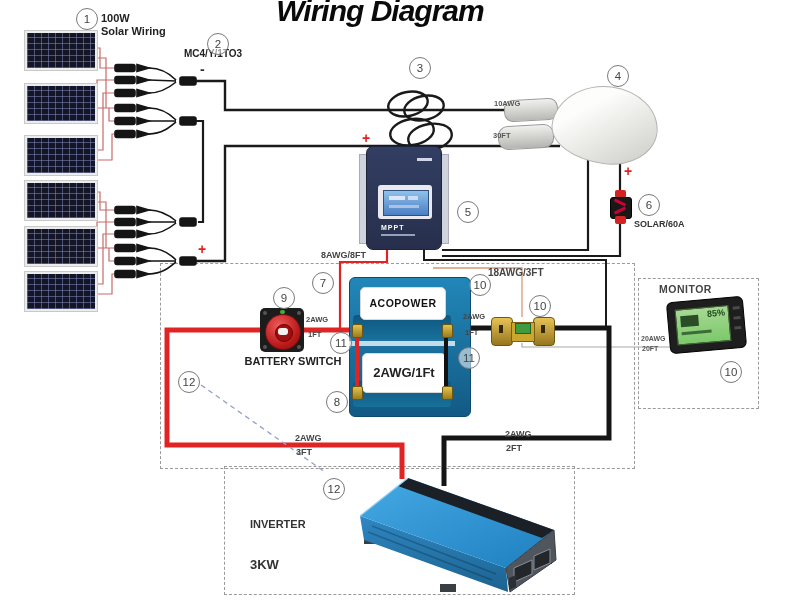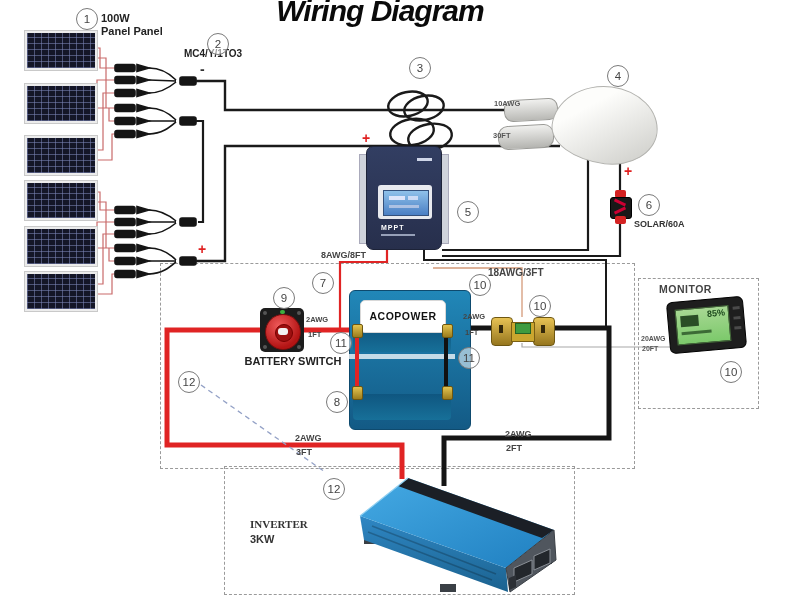--- a/index.html
+++ b/index.html
@@ -179,27 +179,30 @@
     <div style="position:absolute;right:3px;top:3px;width:4px;height:4px;background:#555;border-radius:50%;"></div>
     <div style="position:absolute;left:3px;bottom:3px;width:4px;height:4px;background:#555;border-radius:50%;"></div>
     <div style="position:absolute;right:3px;bottom:3px;width:4px;height:4px;background:#555;border-radius:50%;"></div>
     <div style="position:absolute;left:20px;top:2px;width:5px;height:4px;background:#3fae3f;border-radius:2px;"></div>
     <div style="position:absolute;left:5px;top:6px;width:34px;height:34px;border-radius:50%;background:radial-gradient(circle at 38% 32%,#ef5a5a,#b31414 70%);border:1px solid #7e0d0d;">
       <div style="position:absolute;left:9px;top:9px;width:16px;height:16px;border-radius:50%;background:#9c1010;border:1px solid #700;"></div>
       <div style="position:absolute;left:12px;top:13px;width:10px;height:7px;background:#f2f2f2;border-radius:3px;"></div>
     </div>
   </div>
 
-  <div class="dev" style="left:349px;top:290px;width:122px;height:140px;">
+  <div class="dev" style="left:349px;top:277px;width:122px;height:140px;">
     <div style="position:absolute;inset:0;background:linear-gradient(180deg,#2187b8,#135a85);border-radius:6px;border:1px solid #0e4a6e;"></div>
     <div style="position:absolute;left:4px;top:38px;width:98px;height:24px;background:linear-gradient(180deg,#0f5680,#177099);border-radius:4px;"></div>
     <div style="position:absolute;left:4px;top:104px;width:98px;height:26px;background:linear-gradient(180deg,#0f5680,#177099);border-radius:4px;"></div>
     <div style="position:absolute;left:0px;top:64px;width:106px;height:5px;background:rgba(255,255,255,.75);"></div>
     <div style="position:absolute;left:11px;top:10px;width:84px;height:31px;background:#fff;border-radius:5px;border:1px solid #d8d8d8;display:flex;align-items:center;justify-content:center;">
       <span class="lbl" style="position:static;font-size:10.5px;color:#111;letter-spacing:.5px;">ACOPOWER</span>
+    </div>
+    <div style="position:absolute;left:13px;top:76px;width:82px;height:38px;background:#fff;border-radius:5px;border:1px solid #d8d8d8;display:flex;align-items:center;justify-content:center;">
+      <span class="lbl" style="position:static;font-size:13px;color:#222;">2AWG/1Ft</span>
     </div>
   </div>
 
   <div class="dev" style="left:355px;top:330px;width:4px;height:62px;background:#e02424;z-index:3;"></div>
   <div class="dev" style="left:444px;top:330px;width:4px;height:64px;background:#111;z-index:3;"></div>
   <div class="dev" style="left:352px;top:324px;width:9px;height:12px;background:linear-gradient(180deg,#e3c44f,#9b7c1d);border:1px solid #6e5712;border-radius:2px;z-index:3;"></div>
   <div class="dev" style="left:352px;top:386px;width:9px;height:12px;background:linear-gradient(180deg,#e3c44f,#9b7c1d);border:1px solid #6e5712;border-radius:2px;z-index:3;"></div>
   <div class="dev" style="left:442px;top:324px;width:9px;height:12px;background:linear-gradient(180deg,#e3c44f,#9b7c1d);border:1px solid #6e5712;border-radius:2px;z-index:3;"></div>
   <div class="dev" style="left:442px;top:386px;width:9px;height:12px;background:linear-gradient(180deg,#e3c44f,#9b7c1d);border:1px solid #6e5712;border-radius:2px;z-index:3;"></div>
 
@@ -218,41 +221,41 @@
       <div style="position:absolute;left:4px;top:6px;width:18px;height:11px;background:#2a4d26;"></div>
       <div style="position:absolute;left:4px;top:22px;width:30px;height:3px;background:#3c6b36;"></div>
       <span class="lbl" style="right:3px;top:2px;left:auto;position:absolute;font-size:9px;color:#1d4a1d;">85%</span>
     </div>
     <div style="position:absolute;right:4px;top:10px;width:7px;height:3px;background:#4a4a4a;"></div>
     <div style="position:absolute;right:4px;top:20px;width:7px;height:3px;background:#4a4a4a;"></div>
     <div style="position:absolute;right:4px;top:30px;width:7px;height:3px;background:#4a4a4a;"></div>
   </div>
 
   <div class="lbl" style="left:101px;top:12px;font-size:11px;color:#222;">100W</div>
-  <div class="lbl" style="left:101px;top:25px;font-size:11px;color:#222;">Panel Panel</div>
+  <div class="lbl" style="left:101px;top:25px;font-size:11px;color:#222;">Solar Wiring</div>
   <div class="lbl" style="left:184px;top:48px;font-size:10px;color:#222;">MC4/Y/1TO3</div>
   <div class="lbl" style="left:494px;top:100px;font-size:7.5px;color:#555;">10AWG</div>
   <div class="lbl" style="left:493px;top:116px;font-size:7.5px;color:#555;margin-top:16px;">30FT</div>
   <div class="lbl" style="left:634px;top:220px;font-size:9px;color:#333;">SOLAR/60A</div>
   <div class="lbl" style="left:321px;top:251px;font-size:9px;color:#444;">8AWG/8FT</div>
   <div class="lbl" style="left:488px;top:267px;font-size:10px;color:#444;">18AWG/3FT</div>
   <div class="lbl" style="left:306px;top:316px;font-size:7.5px;color:#444;">2AWG</div>
   <div class="lbl" style="left:308px;top:331px;font-size:7.5px;color:#444;">1FT</div>
   <div class="lbl" style="left:463px;top:313px;font-size:7.5px;color:#444;">2AWG</div>
   <div class="lbl" style="left:465px;top:329px;font-size:7.5px;color:#444;">1FT</div>
   <div class="lbl" style="left:243px;top:355px;width:100px;text-align:center;font-size:11px;color:#222;">BATTERY SWITCH</div>
   <div class="lbl" style="left:638px;top:284px;width:95px;text-align:center;font-size:10.5px;color:#444;letter-spacing:.5px;">MONITOR</div>
   <div class="lbl" style="left:641px;top:335px;font-size:7px;color:#555;">20AWG</div>
   <div class="lbl" style="left:642px;top:345px;font-size:7px;color:#555;">20FT</div>
   <div class="lbl" style="left:295px;top:434px;font-size:9px;color:#444;">2AWG</div>
   <div class="lbl" style="left:296px;top:448px;font-size:9px;color:#444;">3FT</div>
   <div class="lbl" style="left:505px;top:430px;font-size:9px;color:#444;">2AWG</div>
   <div class="lbl" style="left:506px;top:444px;font-size:9px;color:#444;">2FT</div>
-  <div class="lbl" style="left:250px;top:518px;font-size:11px;color:#333;font-family:Liberation Serif, serif;">INVERTER</div>
-  <div class="lbl" style="left:250px;top:533px;font-size:11px;color:#333;">3KW</div>
+  <div class="lbl" style="left:250px;top:518px;font-size:11px;color:#333;">INVERTER</div>
+  <div class="lbl" style="left:250px;top:558px;font-size:13px;color:#333;">3KW</div>
 
   <div class="sign minus" style="left:200px;top:61px;">-</div>
   <div class="sign plus" style="left:198px;top:241px;">+</div>
   <div class="sign plus" style="left:362px;top:130px;">+</div>
   <div class="sign plus" style="left:624px;top:163px;">+</div>
 
   <div class="marker" style="left:76px;top:8px;">
       <span>1</span>
     </div>
   <div class="marker" style="left:207px;top:33px;">

